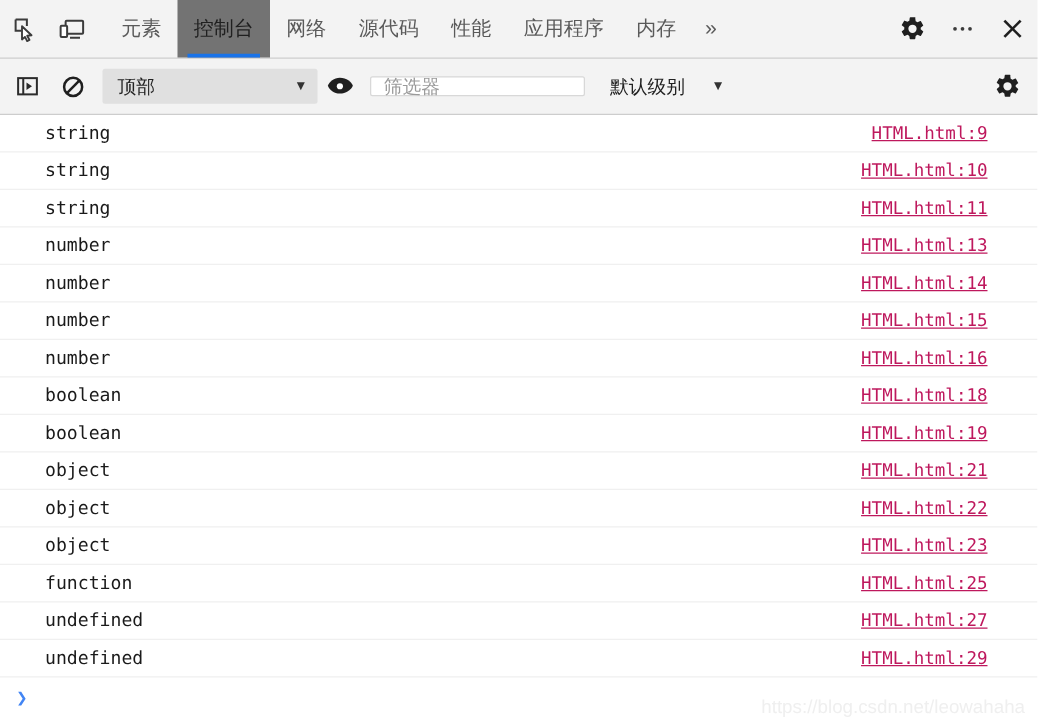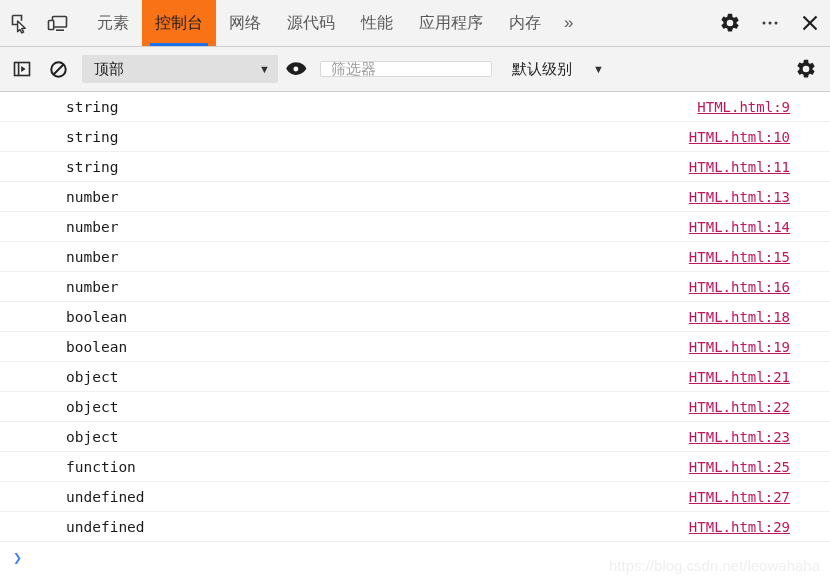--- a/index.html
+++ b/index.html
@@ -50,21 +50,21 @@
     display: flex;
     align-items: center;
     justify-content: center;
     font-size: 16px;
     color: #5a5a5a;
     cursor: pointer;
     position: relative;
     white-space: nowrap;
   }
   .tab.active {
-    background: #f97316;
+    background: #737373;
     color: #202020;
   }
   .tab.active::after {
     content: "";
     position: absolute;
     left: 8px;
     right: 8px;
     bottom: 0;
     height: 3px;
     background: #1a73e8;
@@ -101,21 +101,21 @@
     height: 36px;
     display: flex;
     align-items: center;
     justify-content: center;
     cursor: pointer;
   }
   .ct-btn svg { display: block; }
 
   .ctx-select {
     margin-left: 6px;
-    width: 196px;
+    width: 172px;
     height: 28px;
     background: #e0e0e0;
     border: none;
     border-radius: 2px;
     display: flex;
     align-items: center;
     padding: 0 8px 0 12px;
     box-sizing: border-box;
     font-size: 15px;
     color: #222;
@@ -172,21 +172,20 @@
     padding-right: 40px;
     font-family: "DejaVu Sans Mono", monospace;
     font-size: 14.5px;
     color: #1a1a1a;
     position: relative;
   }
   .logrow .msg {
     flex: 1 1 auto;
     white-space: nowrap;
     overflow: hidden;
-    margin-left: 30px;
   }
   .logrow .src {
     color: #be185d;
     text-decoration: underline;
     font-family: "DejaVu Sans Mono", monospace;
     font-size: 14px;
     white-space: nowrap;
     cursor: pointer;
   }
 

